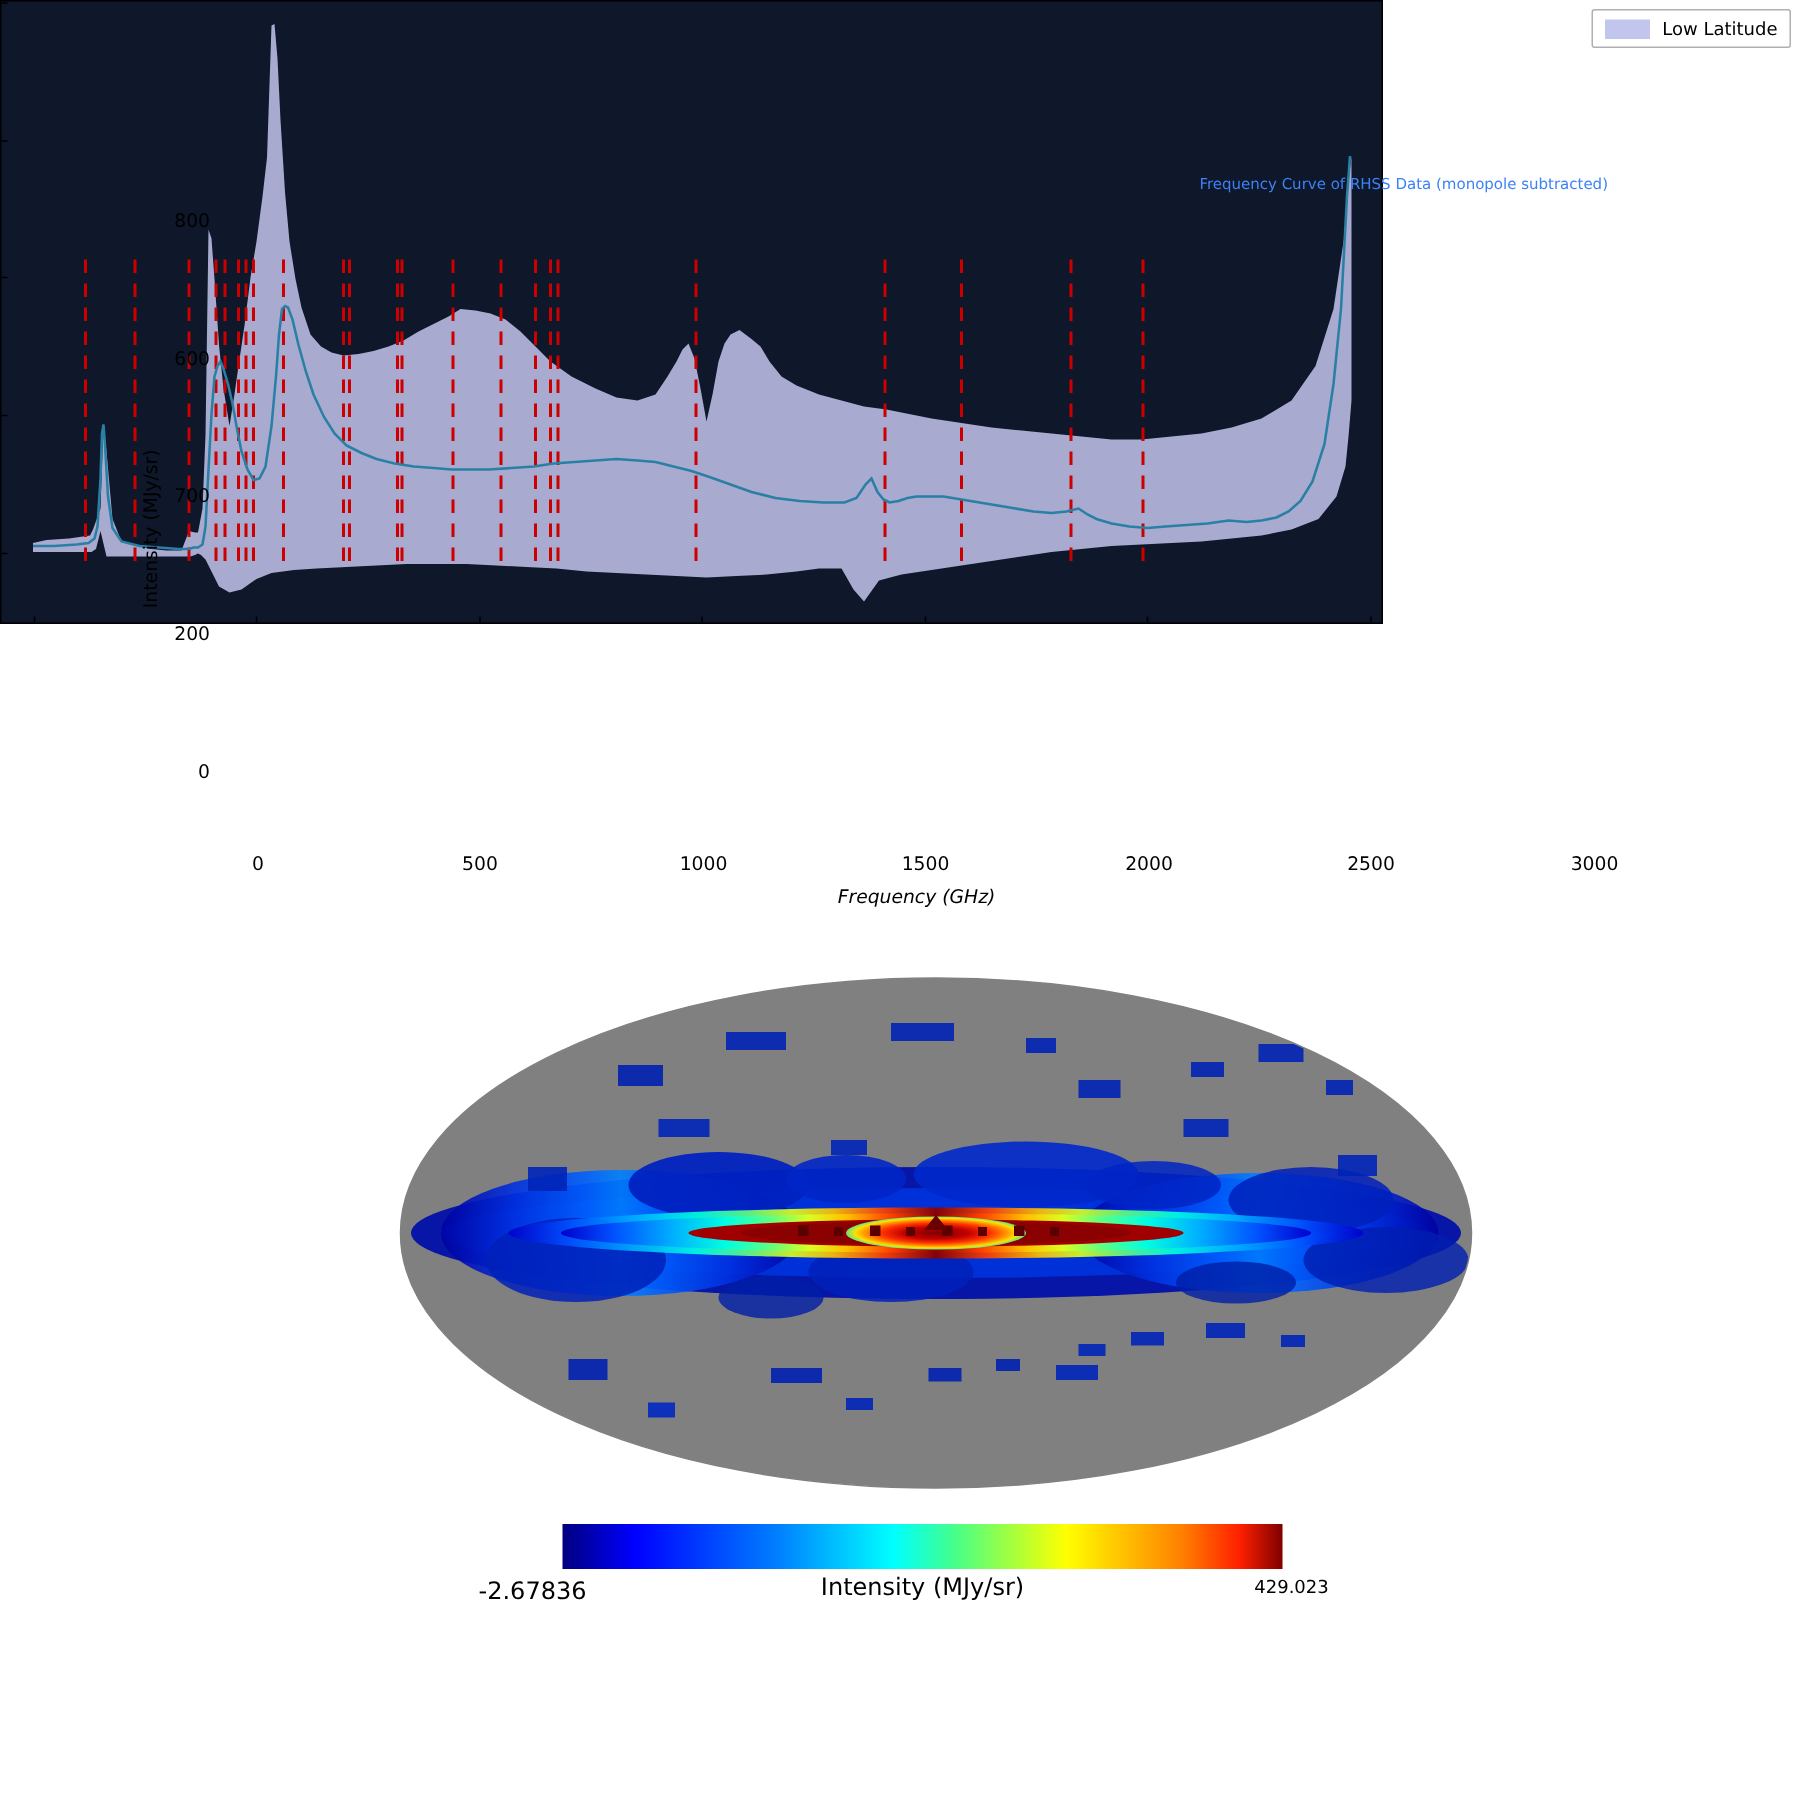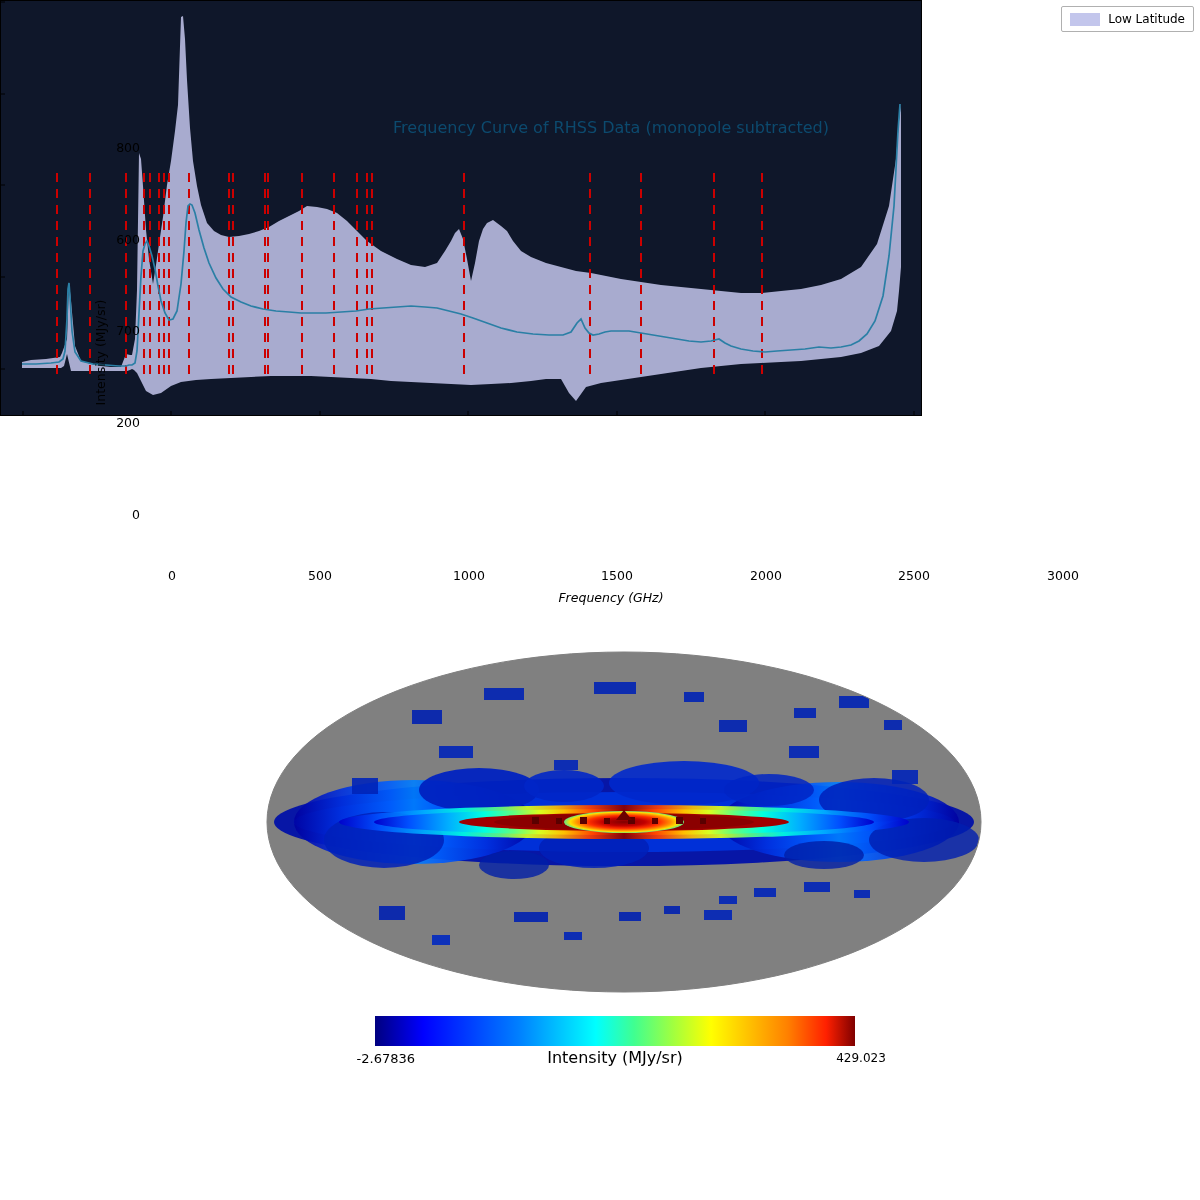--- a/index.html
+++ b/index.html
@@ -32,23 +32,23 @@
     border: 1.1px solid #000000;
     box-sizing: border-box;
     background: #0f172a;
   }
 
   #spectrum-title {
     position: absolute;
     left: 150px;
     top: 118px;
     width: 922px;
-    text-align: center;
-    font-size: 16px;
-    color: #0c4a6e;
+    text-align: right;
+    font-size: 10px;
+    color: #3b82f6;
   }
 
   #spectrum-xlabel {
     position: absolute;
     left: 150px;
     top: 590px;
     width: 922px;
     text-align: center;
     font-size: 12.5px;
     font-style: italic;
@@ -140,24 +140,24 @@
       #ffc000 78%,
       #ff8000 86%,
       #ff2000 94%,
       #7f0000 100%);
     border: 0;
   }
   #cb-min {
     position: absolute;
     left: 355px;
     top: 1051px;
-    font-size: 13px;
+    font-size: 16px;
     transform: translateX(-50%);
     width: 120px;
-    text-align: right;
+    text-align: center;
   }
   #cb-max {
     position: absolute;
     left: 861px;
     top: 1051px;
     font-size: 12px;
     transform: translateX(-50%);
     width: 120px;
     text-align: center;
   }

